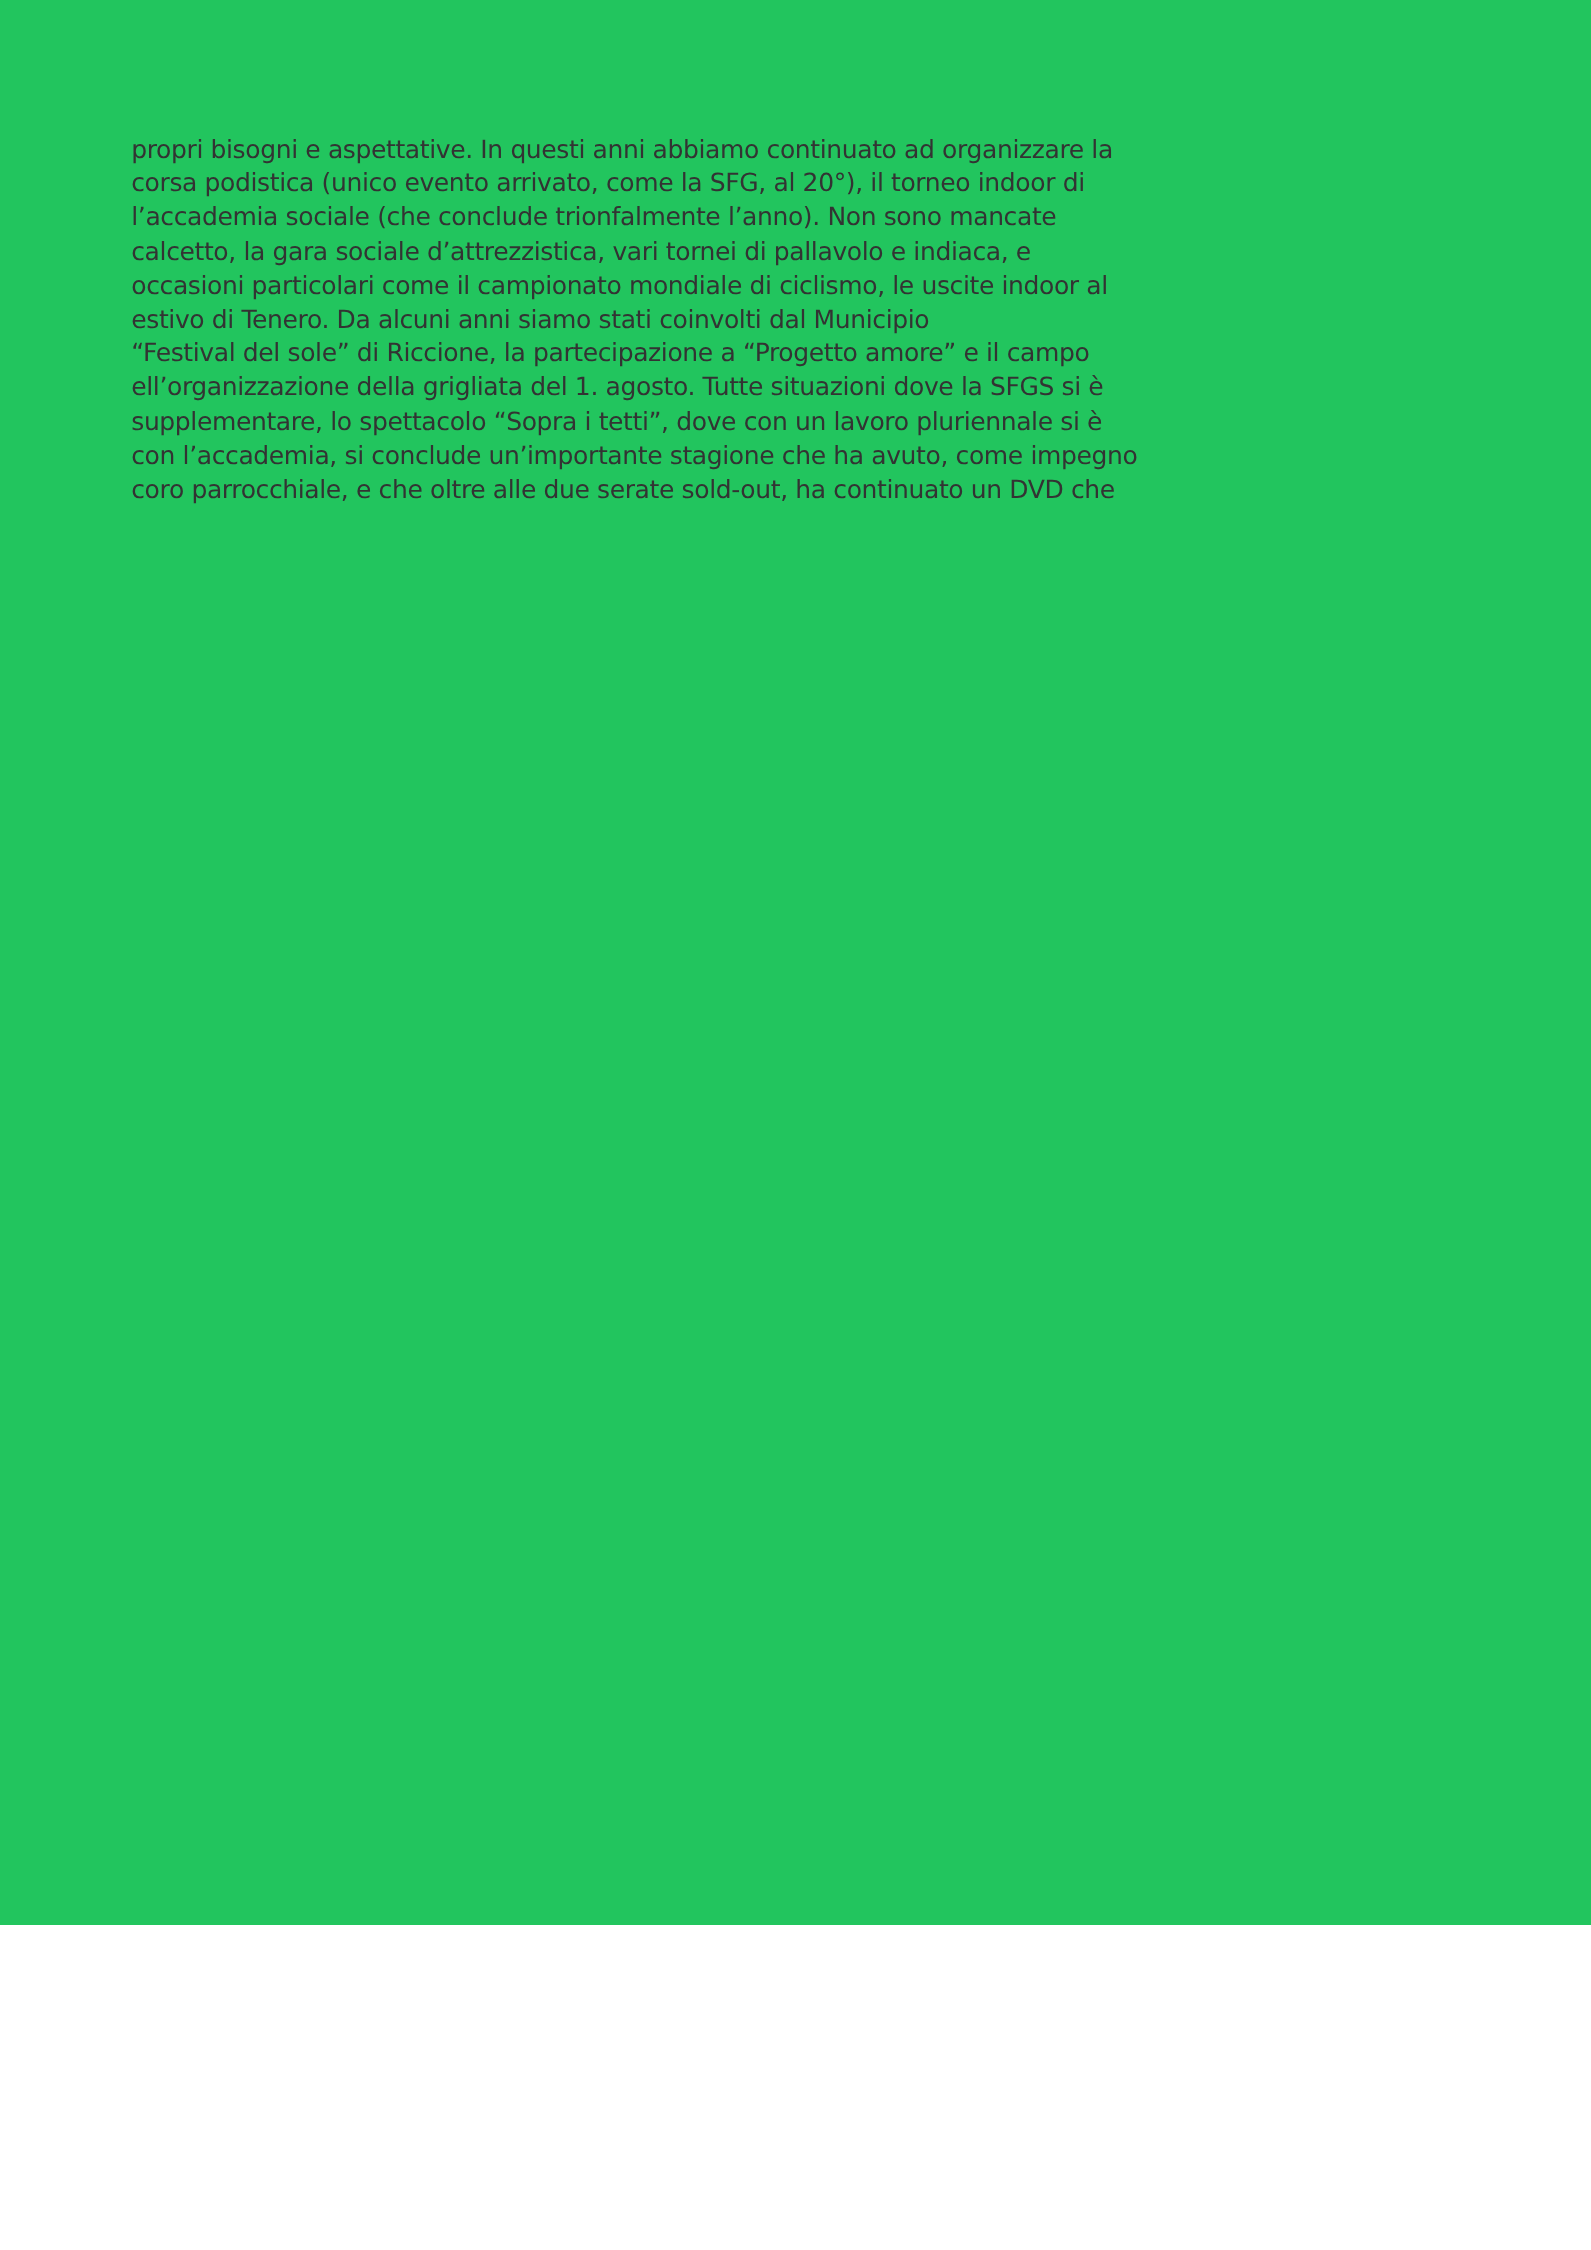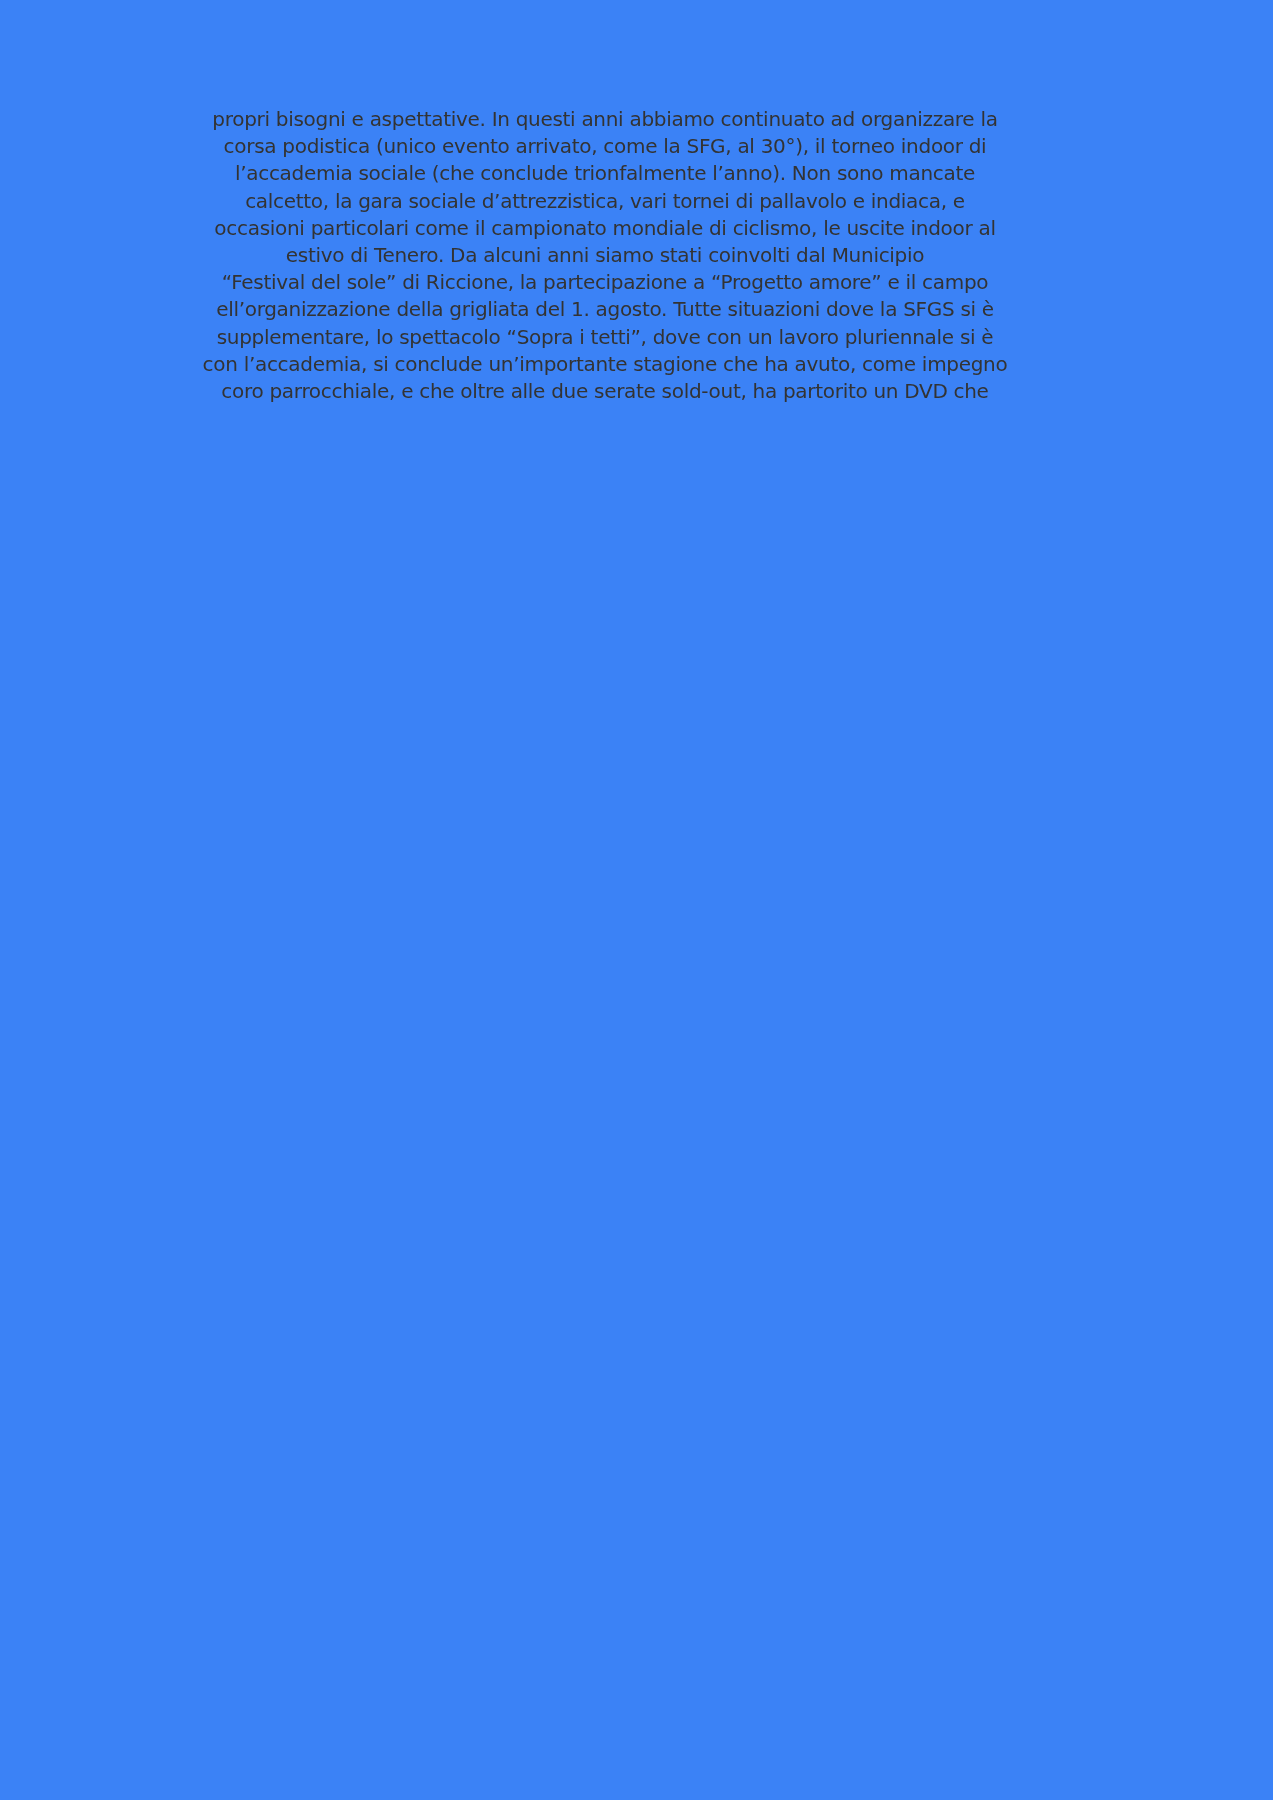--- a/index.html
+++ b/index.html
@@ -3,25 +3,24 @@
 <meta charset="utf-8">
 <style>
   html, body {
     margin: 0;
     padding: 0;
     background: #ffffff;
   }
   .page {
     position: relative;
     width: 1273px;
-    height: 1800px;
-    background: #3b82f6;
+    height: 1540px;
+    background: #22c55e;
     overflow: hidden;
     font-family: "DejaVu Sans", "Liberation Sans", sans-serif;
-    text-align: center;
   }
   .text-block {
     position: absolute;
     left: 105px;
     top: 106px;
     width: 1000px;
     color: #333333;
     font-size: 20px;
     line-height: 27.2px;
     letter-spacing: -0.3px;
@@ -29,24 +28,24 @@
   .text-line {
     white-space: nowrap;
   }
 </style>
 </head>
 <body>
 
 <div class="page">
   <div class="text-block">
     <div class="text-line">propri bisogni e aspettative. In questi anni abbiamo continuato ad organizzare la</div>
-    <div class="text-line">corsa podistica (unico evento arrivato, come la SFG, al 30°), il torneo indoor di</div>
+    <div class="text-line">corsa podistica (unico evento arrivato, come la SFG, al 20°), il torneo indoor di</div>
     <div class="text-line">l’accademia sociale (che conclude trionfalmente l’anno). Non sono mancate</div>
     <div class="text-line">calcetto, la gara sociale d’attrezzistica, vari tornei di pallavolo e indiaca, e</div>
     <div class="text-line">occasioni particolari come il campionato mondiale di ciclismo, le uscite indoor al</div>
     <div class="text-line">estivo di Tenero. Da alcuni anni siamo stati coinvolti dal Municipio</div>
     <div class="text-line">“Festival del sole” di Riccione, la partecipazione a “Progetto amore” e il campo</div>
     <div class="text-line">ell’organizzazione della grigliata del 1. agosto. Tutte situazioni dove la SFGS si è</div>
     <div class="text-line">supplementare, lo spettacolo “Sopra i tetti”, dove con un lavoro pluriennale si è</div>
     <div class="text-line">con l’accademia, si conclude un’importante stagione che ha avuto, come impegno</div>
-    <div class="text-line">coro parrocchiale, e che oltre alle due serate sold-out, ha partorito un DVD che</div>
+    <div class="text-line">coro parrocchiale, e che oltre alle due serate sold-out, ha continuato un DVD che</div>
   </div>
 </div>
 
 </body></html>

